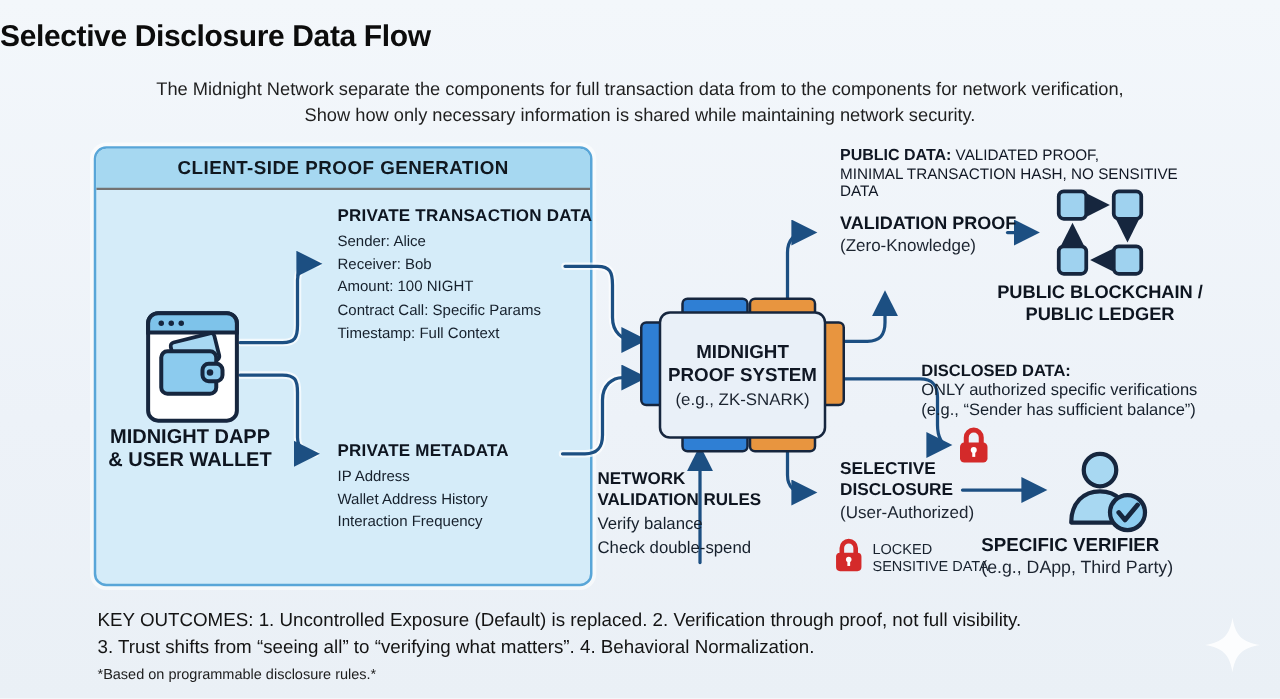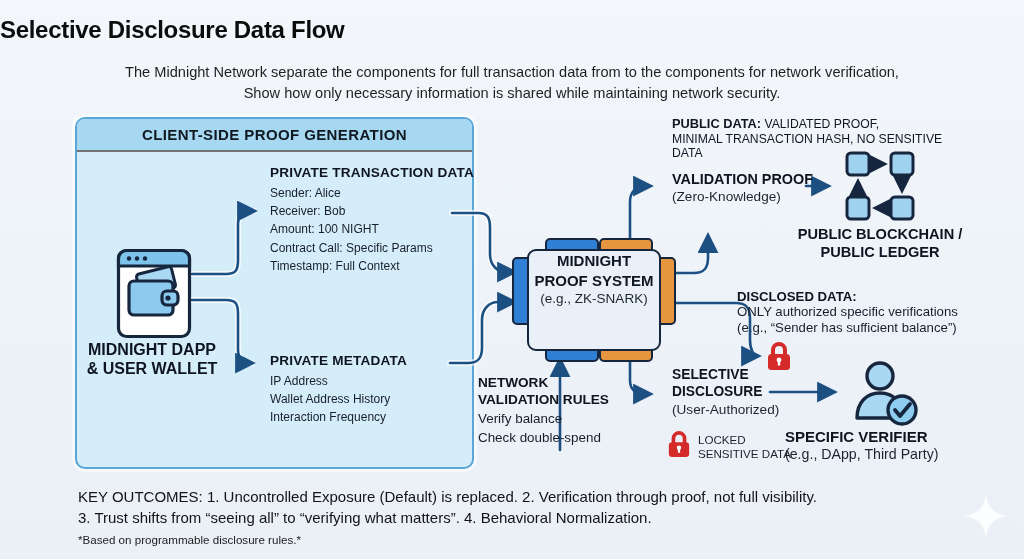--- a/index.html
+++ b/index.html
@@ -17,21 +17,21 @@
   .client-header{position:absolute;left:0;top:0;right:0;height:31px;background:#a6d8f1;border-bottom:2px solid #737373;border-radius:8px 8px 0 0;display:flex;align-items:center;justify-content:center;font-size:15px;font-weight:bold;letter-spacing:.4px;color:#101820;}
   .tx-block{left:270px;top:165px;z-index:2;}
   .meta-block{left:270px;top:353px;z-index:2;}
   .block-heading{font-size:13.6px;font-weight:bold;color:#0e1520;margin-bottom:4px;letter-spacing:.2px;}
   .block-item{font-size:12px;line-height:18.2px;color:#16202c;}
   .wallet-label{left:61px;top:340px;width:182px;text-align:center;font-size:16px;font-weight:bold;line-height:19px;color:#0e1520;z-index:2;}
   
   .tab{position:absolute;border:2px solid #16263e;border-radius:5px;z-index:2;}
   .tab.blue{background:#2f7fd4;}
   .tab.orange{background:#e8953f;}
-  .proof-box{left:527px;top:249px;width:130px;height:98px;background:#e9f0f8;border:2.5px solid #16263e;border-radius:9px;display:flex;flex-direction:column;align-items:center;z-index:3;}
+  .proof-box{left:527px;top:249px;width:130px;height:98px;background:#e9f0f8;border:2.5px solid #16263e;border-radius:9px;display:flex;flex-direction:column;align-items:center;justify-content:center;z-index:3;}
   .proof-line{font-size:15px;font-weight:bold;color:#101724;line-height:19.5px;}
   .proof-sub{font-size:13.5px;color:#1c2430;line-height:18px;}
   
   .rules-block{left:478px;top:375px;z-index:2;}
   .rules-heading{font-size:13.6px;font-weight:bold;line-height:16.5px;color:#0e1520;}
   .rules-item{font-size:13.4px;line-height:17px;color:#16202c;margin-top:2px;}
   .public-data{left:672px;top:117px;width:300px;font-size:12.2px;line-height:14.5px;color:#101724;z-index:2;}
   .public-data .lbl{font-weight:bold;font-size:12.8px;}
   .validation-proof{left:672px;top:171px;z-index:2;}
   .vp-heading{font-size:14.4px;font-weight:bold;color:#0e1520;}

